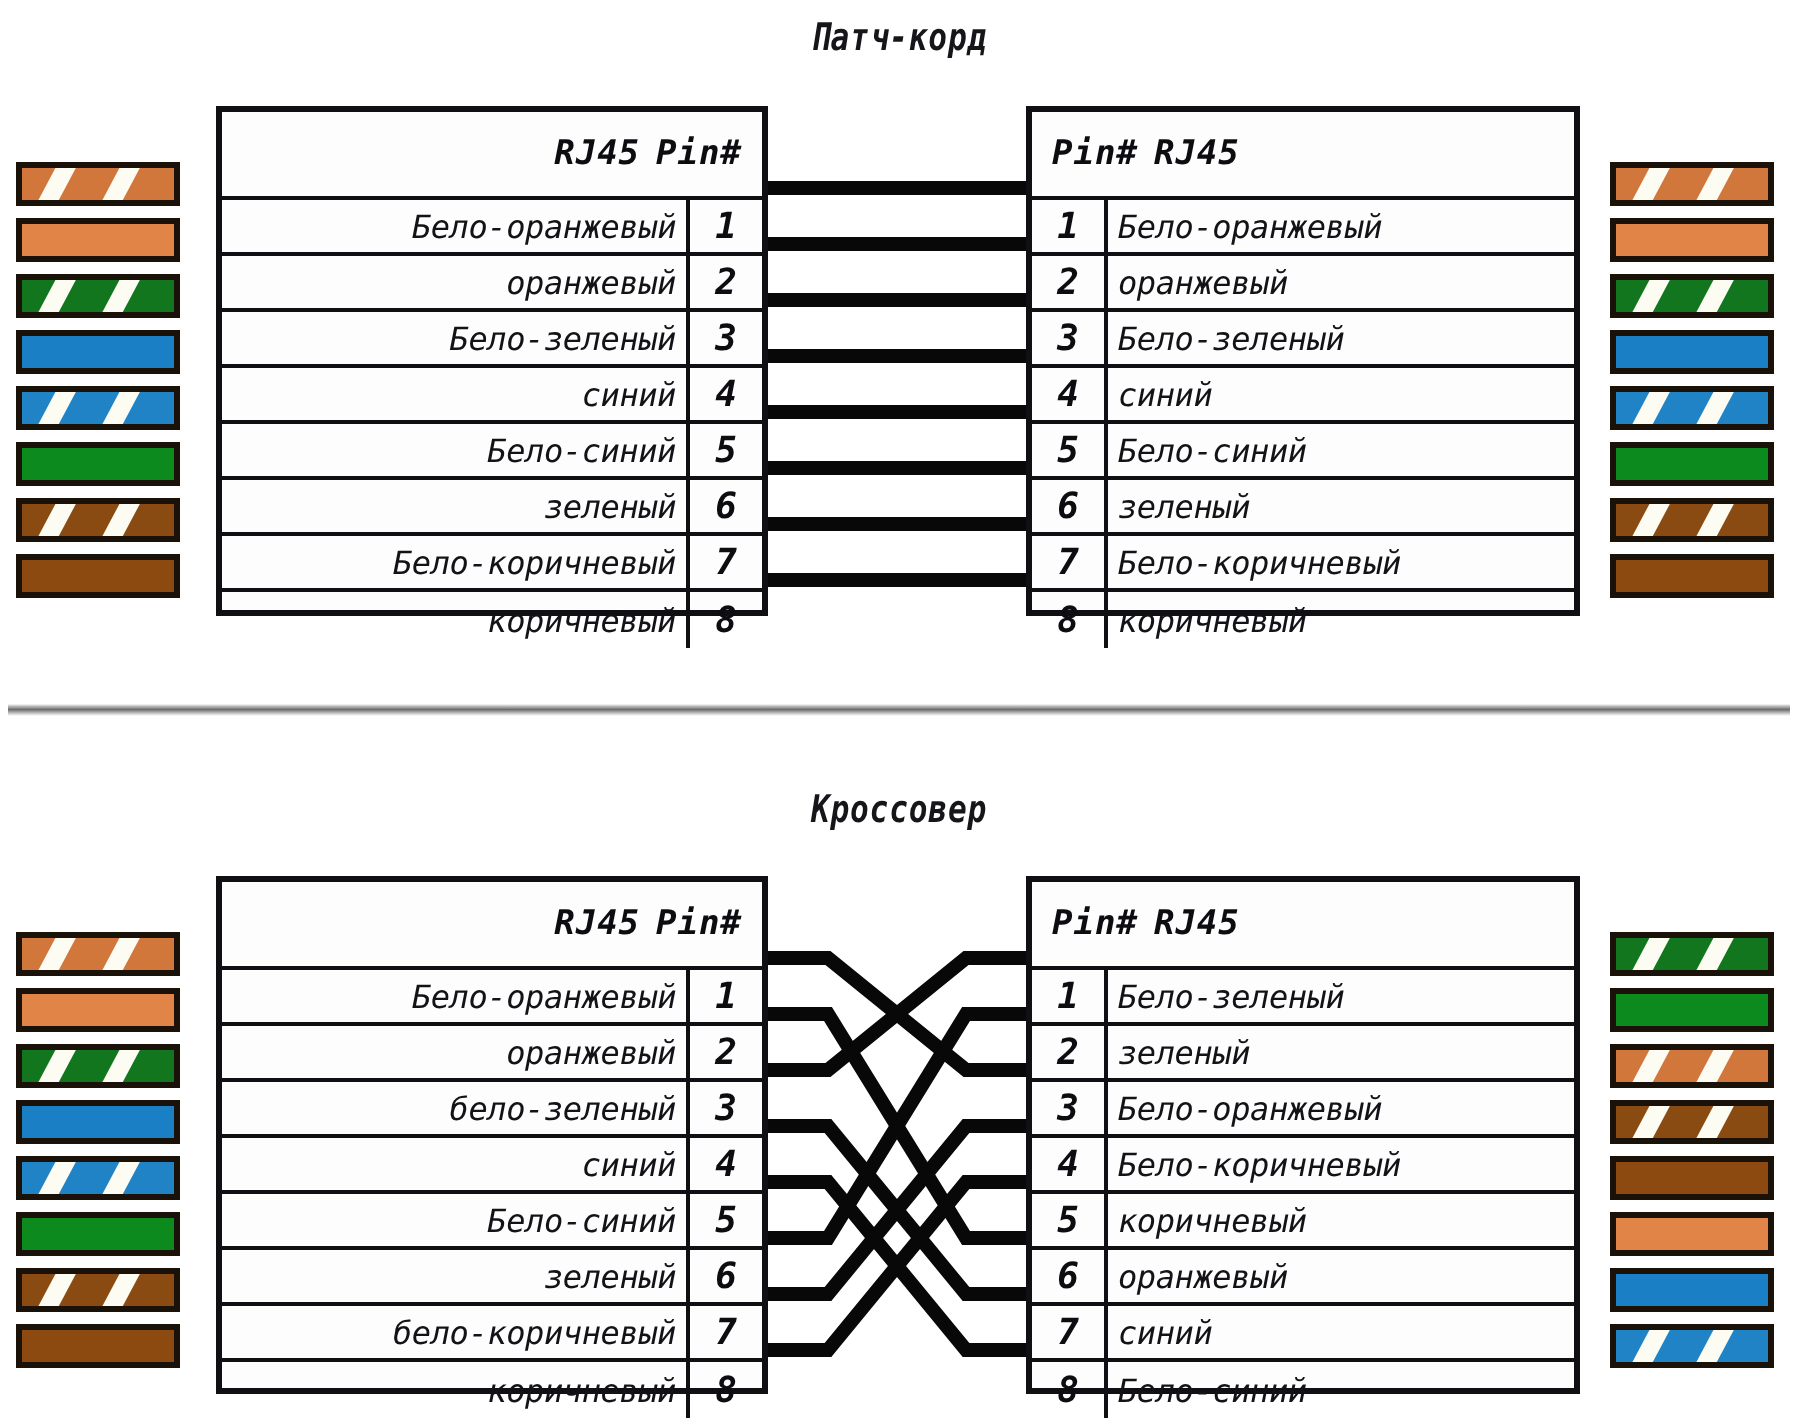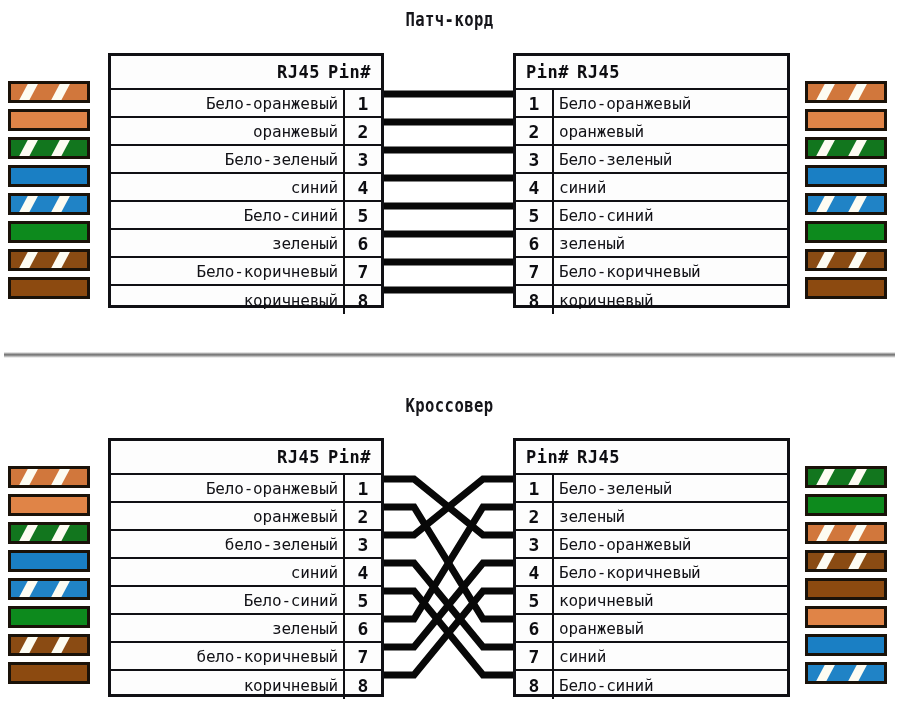--- a/index.html
+++ b/index.html
@@ -12,20 +12,21 @@
     height: 712px;
     position: relative;
     font-family: "DejaVu Sans Mono", "Liberation Mono", monospace;
     overflow: hidden;
   }
 
   .diagram {
     position: absolute;
     left: 0;
     width: 899px;
+    font-style: italic;
   }
   #diagram-patch { top: 0; height: 340px; }
   #diagram-cross { top: 380px; height: 332px; }
 
   .section-title {
     position: absolute;
     left: 0;
     width: 899px;
     text-align: center;
     font-family: "DejaVu Sans Mono", "Liberation Mono", monospace;
@@ -45,21 +46,21 @@
     background: #fdfdfd;
     box-sizing: border-box;
   }
   .rj-table.left  { left: 108px; width: 276px; }
   .rj-table.right { left: 513px; width: 277px; }
 
   #diagram-patch .rj-table { top: 53px; height: 255px; }
   #diagram-cross .rj-table { top: 58px; height: 259px; }
 
   .rj-head {
-    height: 34px;
+    height: 44px;
     box-sizing: border-box;
     border-bottom: 2px solid #101014;
     display: flex;
     align-items: center;
     padding: 0 6px;
     font-size: 17px;
     font-weight: bold;
     color: #0d0d11;
     letter-spacing: 0.5px;
   }

